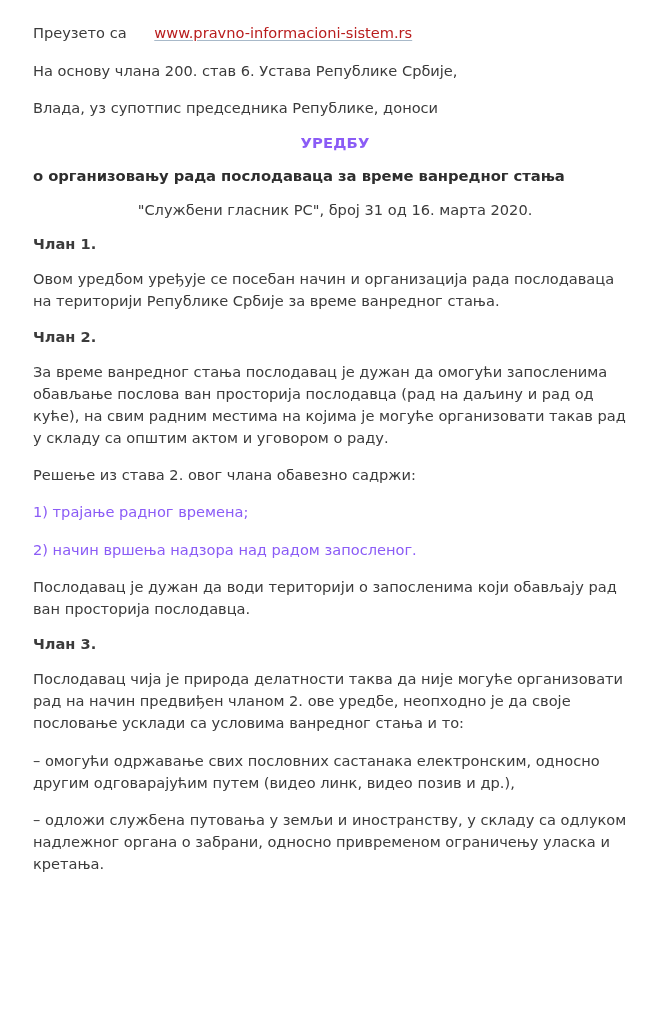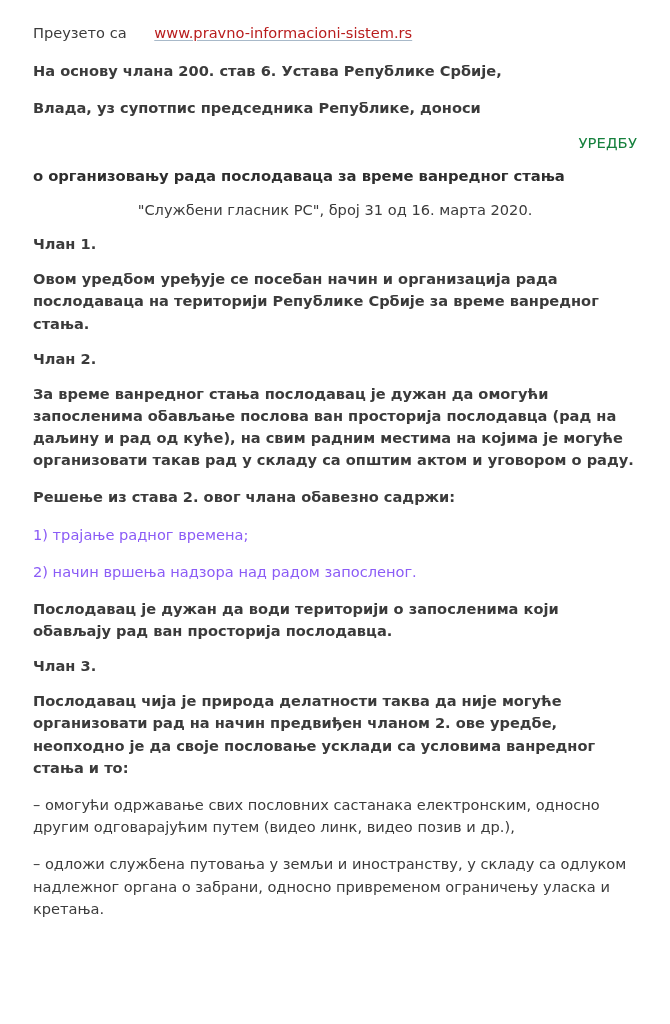--- a/index.html
+++ b/index.html
@@ -25,46 +25,45 @@
     background: #ffffff;
   }
 
   
   .para {
     font-size: 14.6px;
     line-height: 1.52;
     margin: 0 0 15px 0;
     text-align: left;
     color: #3b3b3b;
-    font-weight: bold;
   }
 
   .source-line {
     font-size: 14.6px;
     line-height: 1.5;
     margin: 0 0 16px 0;
     color: #3b3b3b;
   }
 
   .source-link {
     color: #b91c1c;
     text-decoration: underline;
     text-decoration-color: #a8b9c9;
     text-underline-offset: 2px;
     cursor: pointer;
     margin-left: 23px;
   }
 
   .doc-title {
     font-size: 14.8px;
-    font-weight: normal;
-    text-align: right;
+    font-weight: bold;
+    text-align: center;
     margin: 0 0 16px 0;
     letter-spacing: 0.1px;
-    color: #15803d;
+    color: #8b5cf6;
   }
 
   .doc-subtitle {
     font-size: 14.8px;
     font-weight: bold;
     text-align: left;
     margin: 0 0 17px 0;
     letter-spacing: -0.05px;
     color: #2e2e2e;
   }

